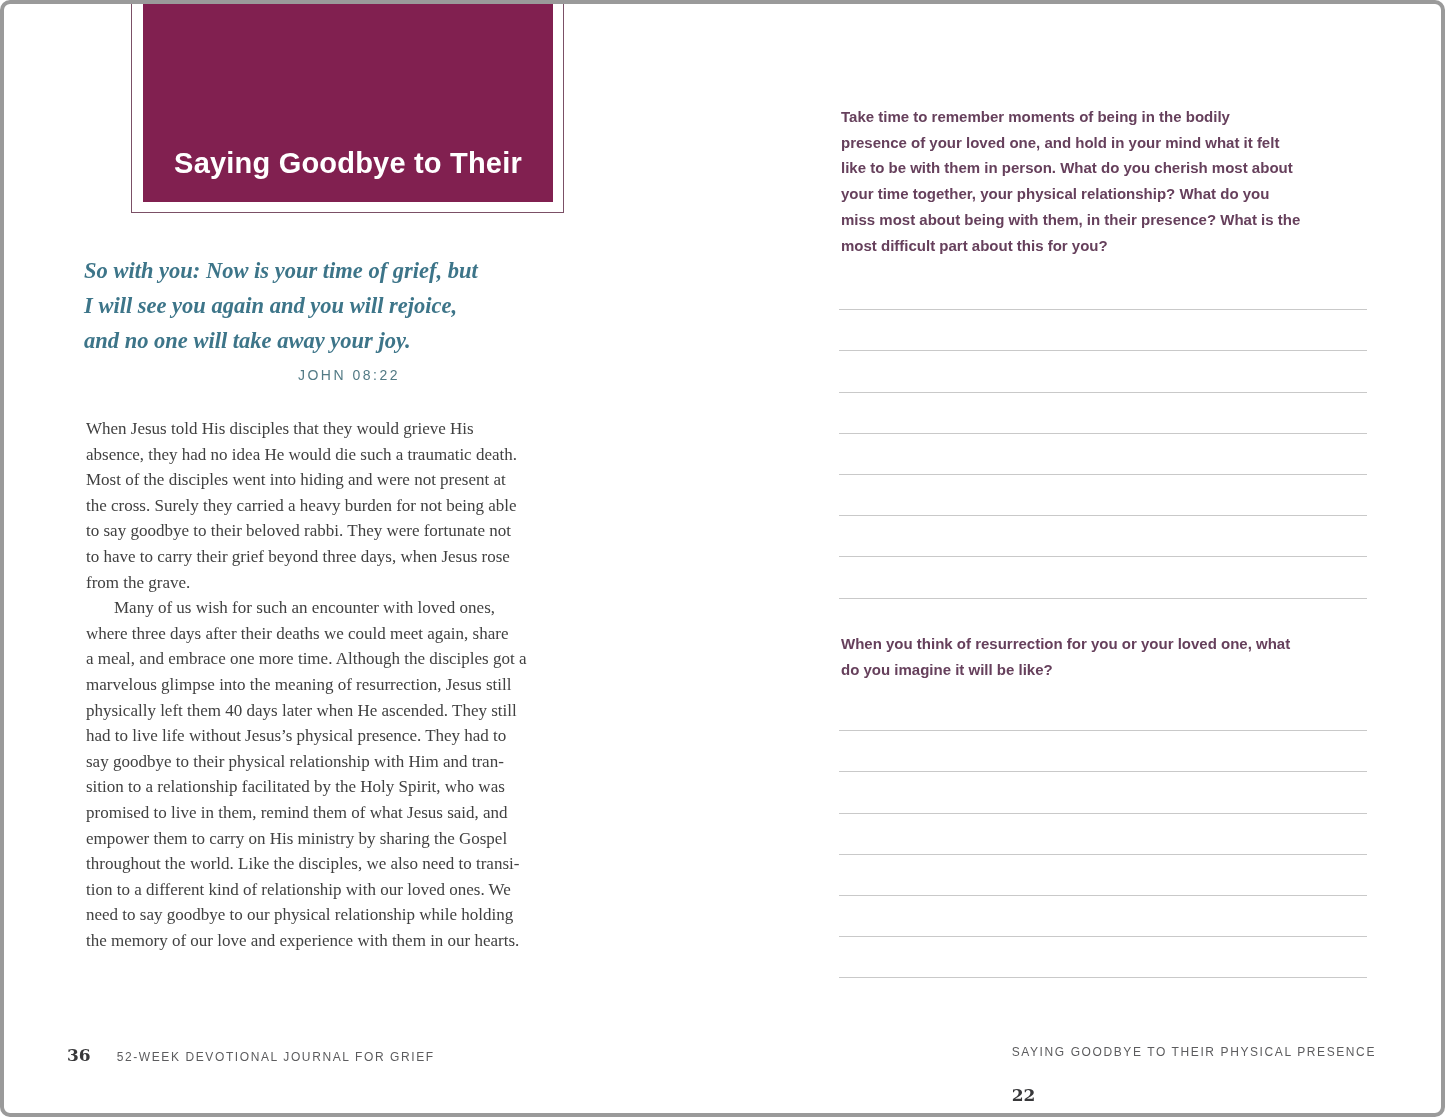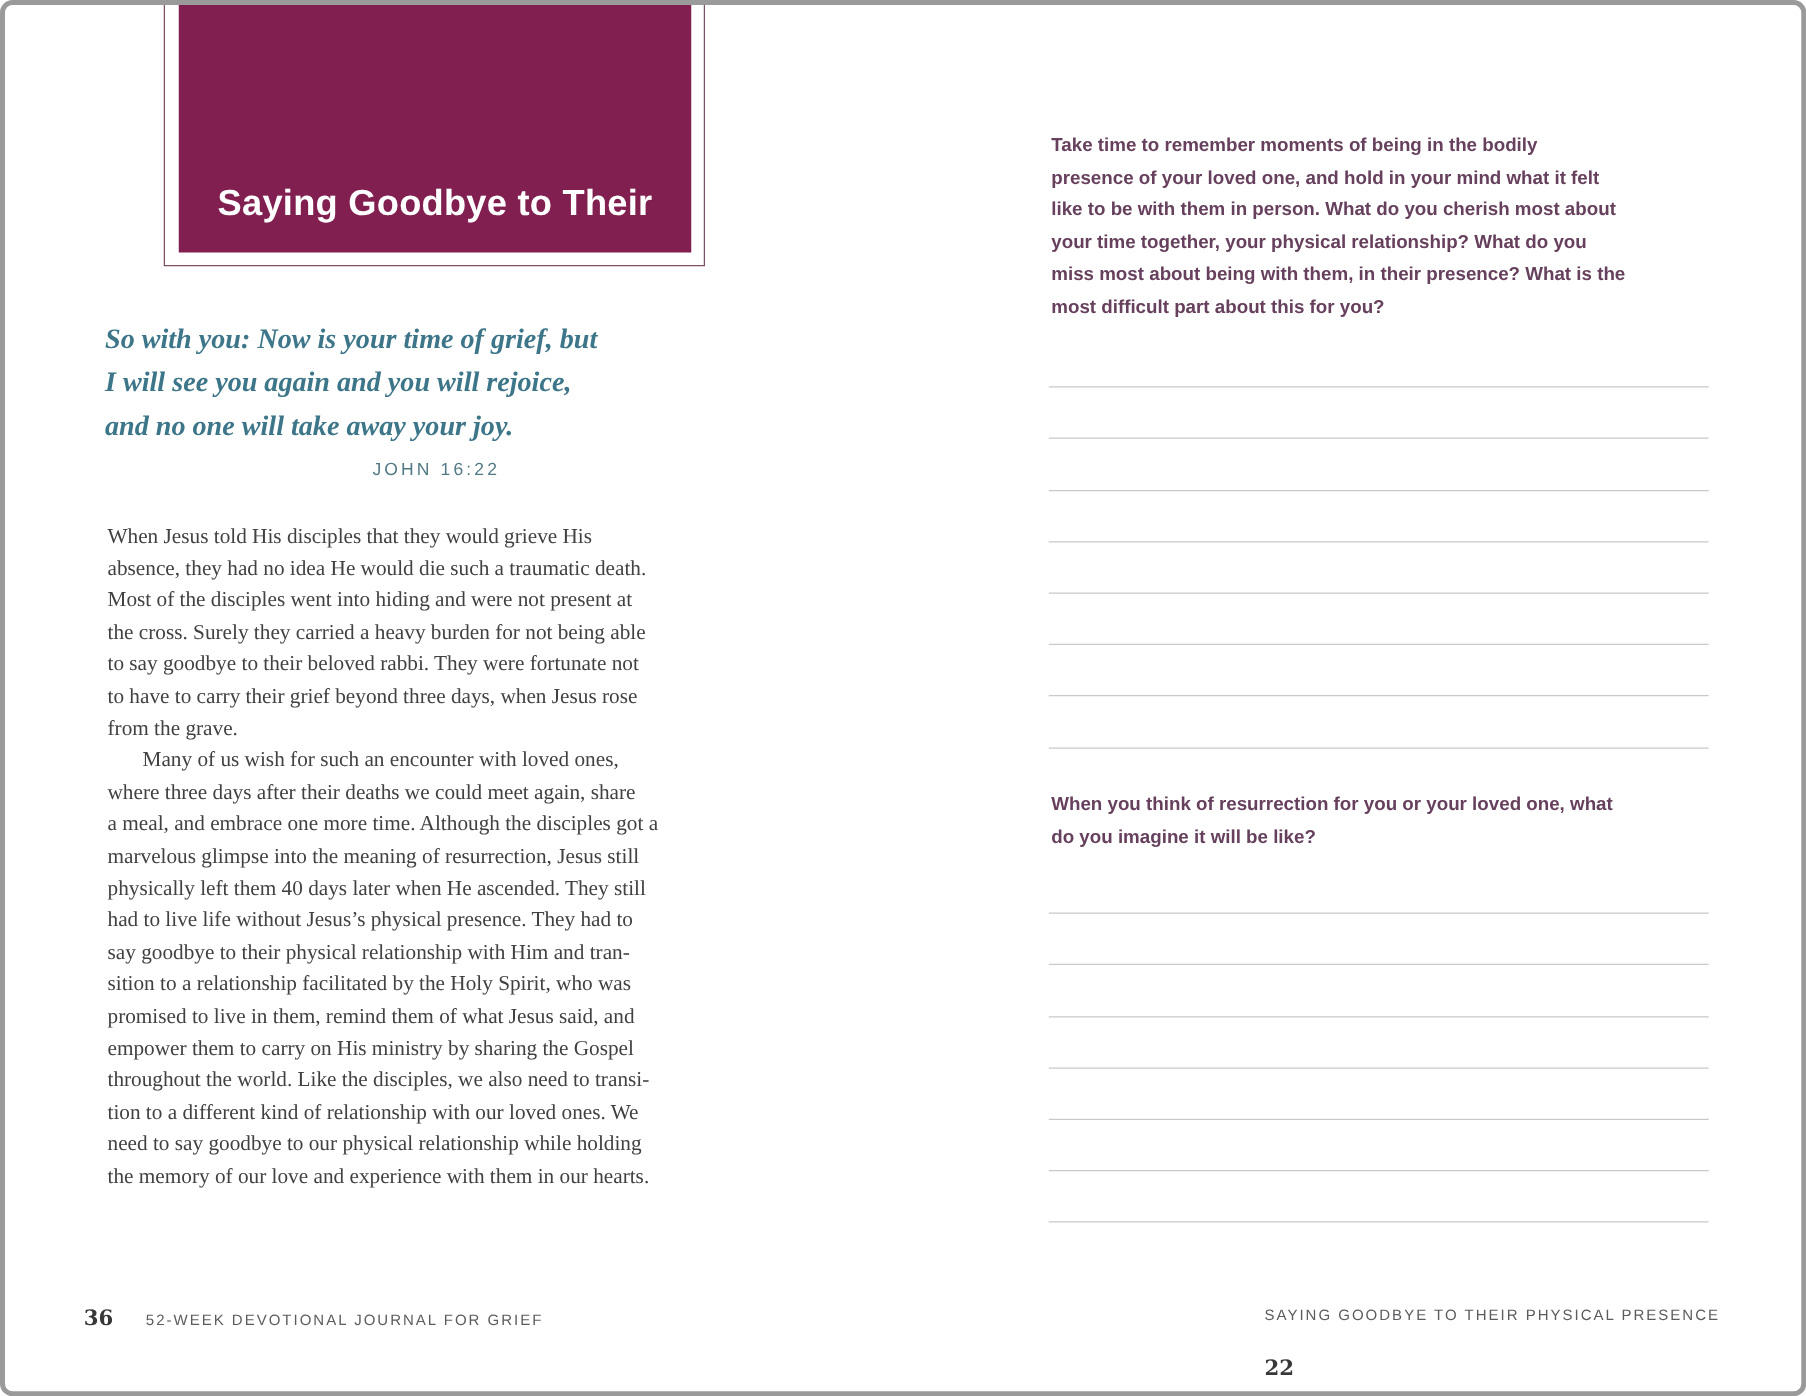--- a/index.html
+++ b/index.html
@@ -108,21 +108,21 @@
 
     <div class="title-frame"></div>
     <div class="title-fill">
       <div class="title-line">Saying Goodbye to Their</div>
     </div>
 
     <div class="quote">So with you: Now is your time of grief, but
 I will see you again and you will rejoice,
 and no one will take away your joy.</div>
 
-    <div class="verse-ref">JOHN 16:22</div>
+    <div class="verse-ref">JOHN 08:22</div>
 
     <div class="body-text">
       <p>When Jesus told His disciples that they would grieve His
 absence, they had no idea He would die such a traumatic death.
 Most of the disciples went into hiding and were not present at
 the cross. Surely they carried a heavy burden for not being able
 to say goodbye to their beloved rabbi. They were fortunate not
 to have to carry their grief beyond three days, when Jesus rose
 from the grave.</p>
       <p class="indented">Many of us wish for such an encounter with loved ones,

